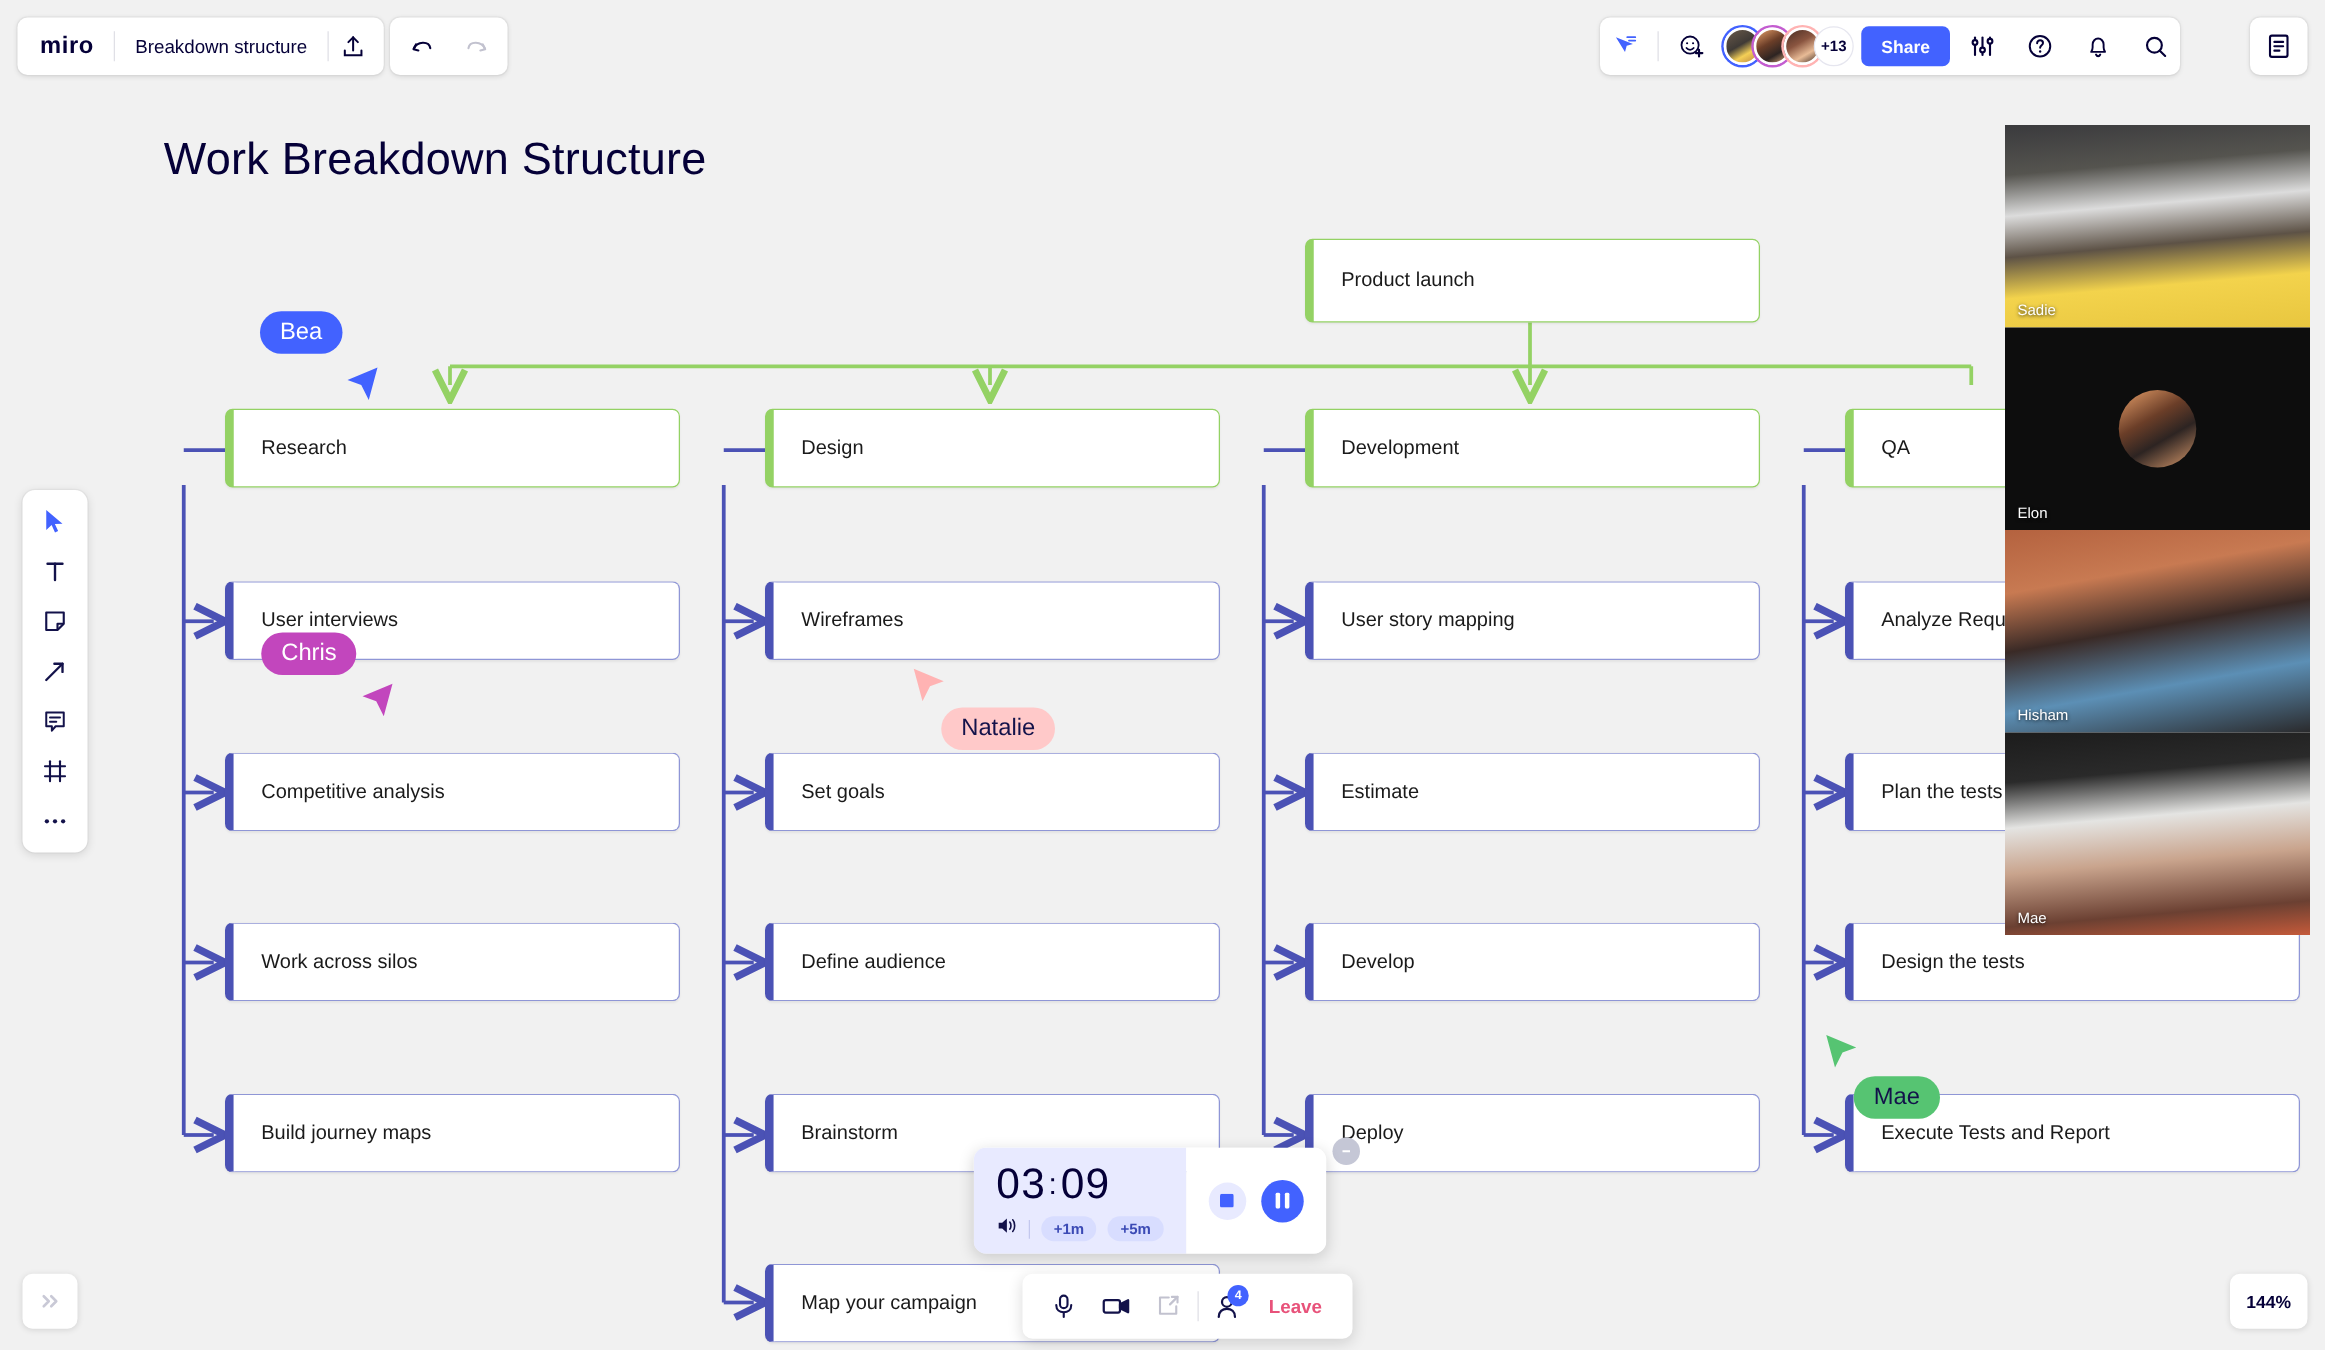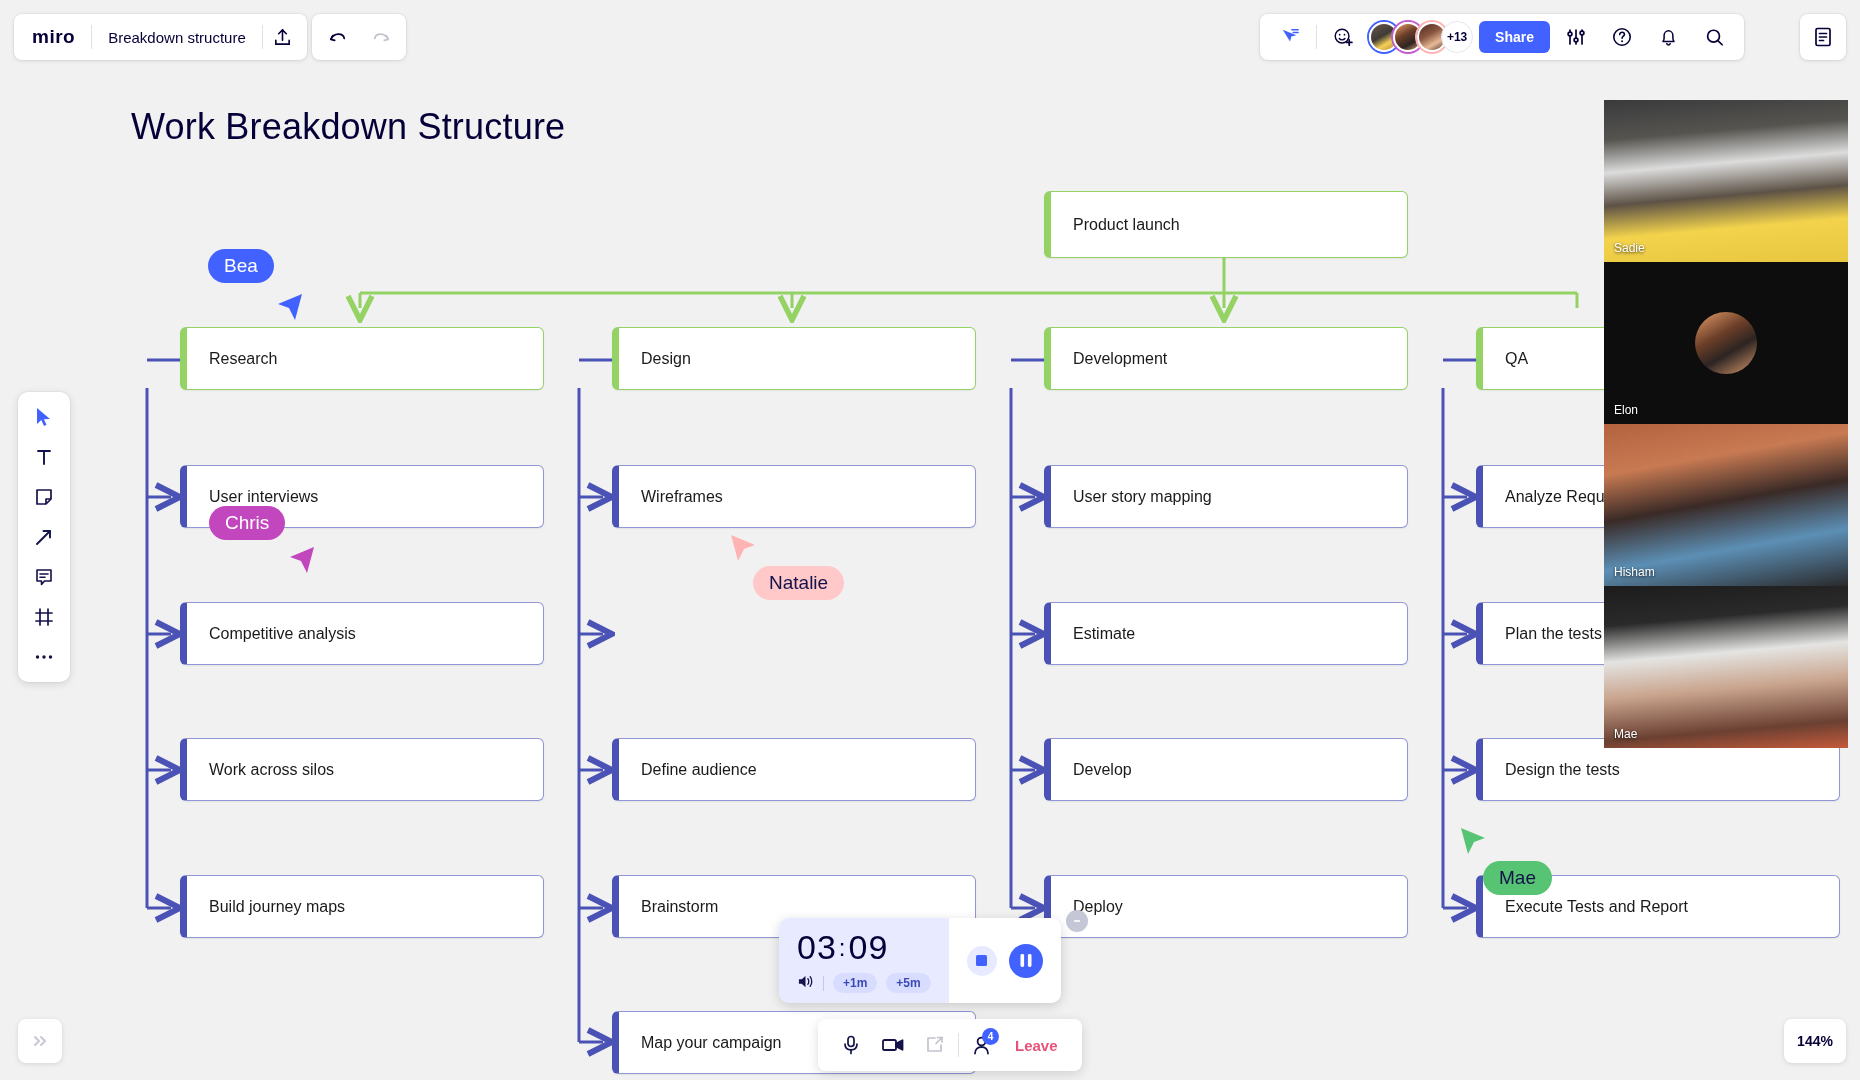--- a/index.html
+++ b/index.html
@@ -26,21 +26,21 @@
   .undo-group {
     position: absolute; left: 312px; top: 14px; height: 46px;
     display: flex; align-items: center; gap: 2px;
     background:#fff; border-radius:8px; padding: 0 6px;
     box-shadow: 0 1px 4px rgba(0,0,0,.10), 0 0 0 1px rgba(0,0,0,.03);
   }
 
   .topbar-right {
     position: absolute; right: 116px; top: 14px; height: 46px;
     display:flex; align-items:center; gap: 6px;
-    background:#fff; border-radius:8px; padding: 0 10px;
+    background:#fff; border-radius:8px; padding: 0 0;
     box-shadow: 0 1px 4px rgba(0,0,0,.10), 0 0 0 1px rgba(0,0,0,.03);
   }
   .avatars { display:flex; align-items:center; }
   .avatar {
     width: 30px; height: 30px; border-radius: 50%;
     border: 2px solid #fff; box-shadow: 0 0 0 2px #4262ff;
     margin-left: -6px; overflow:hidden; position:relative;
   }
   .avatar:first-child { margin-left: 0; }
   .av-more {
@@ -232,20 +232,23 @@
     </div>
     <div class="node green" style="left:612px;top:327px;width:364px;height:63px">
       <span>Design</span>
     </div>
 
     <div class="node purple" style="left:180px;top:875px;width:364px;height:63px">
       <span>Build journey maps</span>
     </div>
     <div class="node purple" style="left:612px;top:465px;width:364px;height:63px">
       <span>Wireframes</span>
+    </div>
+    <div class="node purple" style="left:612px;top:602px;width:364px;height:63px">
+      <span>Set goals</span>
     </div>
     <div class="node purple" style="left:612px;top:738px;width:364px;height:63px">
       <span>Define audience</span>
     </div>
     <div class="node purple" style="left:612px;top:875px;width:364px;height:63px">
       <span>Brainstorm</span>
     </div>
     <div class="node purple" style="left:612px;top:1011px;width:364px;height:63px">
       <span>Map your campaign</span>
     </div>

